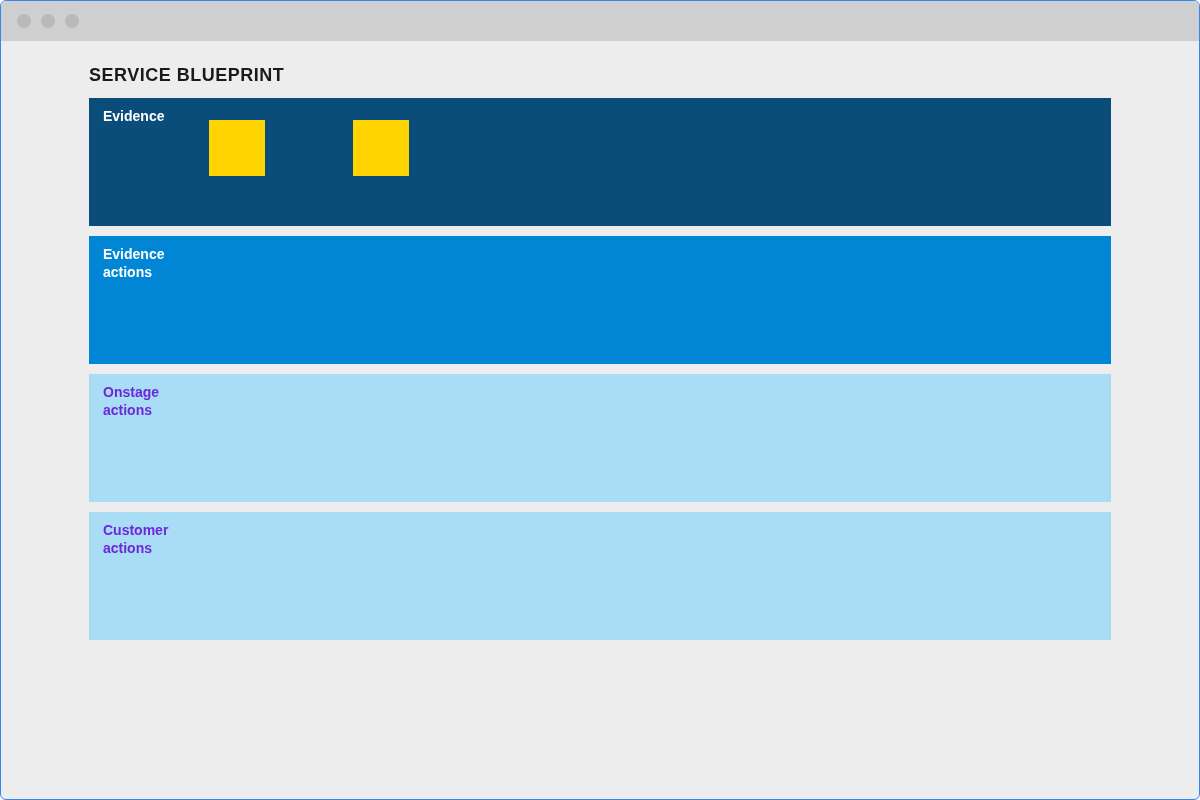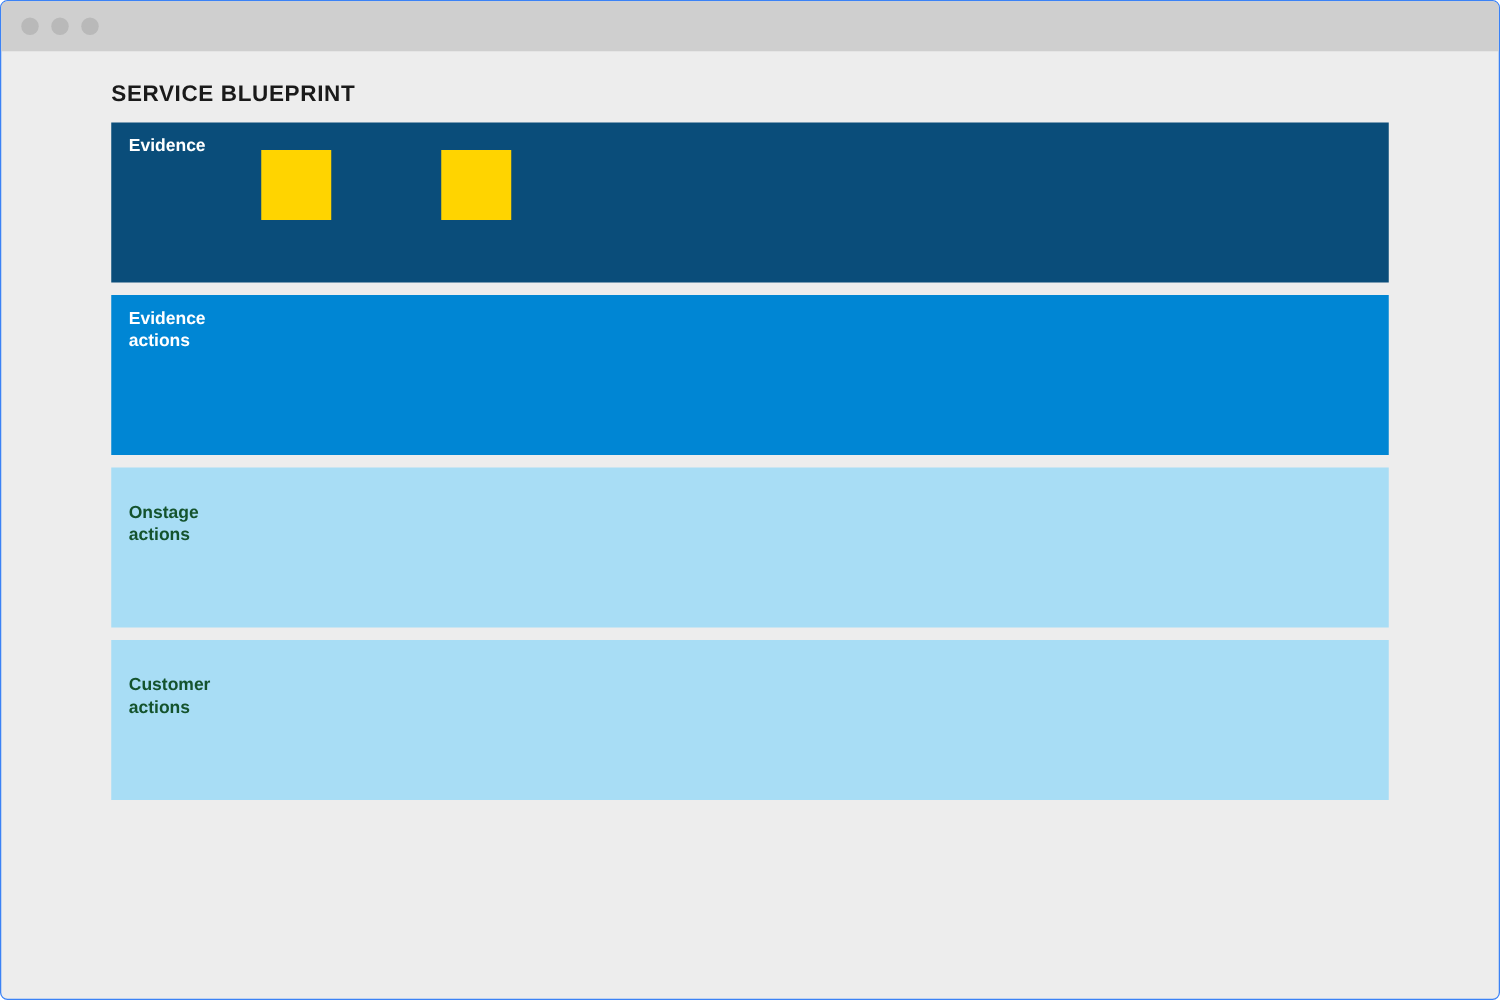--- a/index.html
+++ b/index.html
@@ -77,22 +77,21 @@
       font-size: 14px;
       font-weight: 700;
       line-height: 1.25;
       white-space: pre-line;
     }
     .lane.evidence .lane-label,
     .lane.customer .lane-label {
       color: #ffffff;
     }
     .lane.light .lane-label {
-      color: #14532d;
-      margin-top: 17px;
+      color: #6d28d9;
     }
     .sticky-row {
       position: absolute;
       top: 22px;
       left: 120px;
       display: flex;
       gap: 88px;
     }
     .sticky {
       width: 56px;

